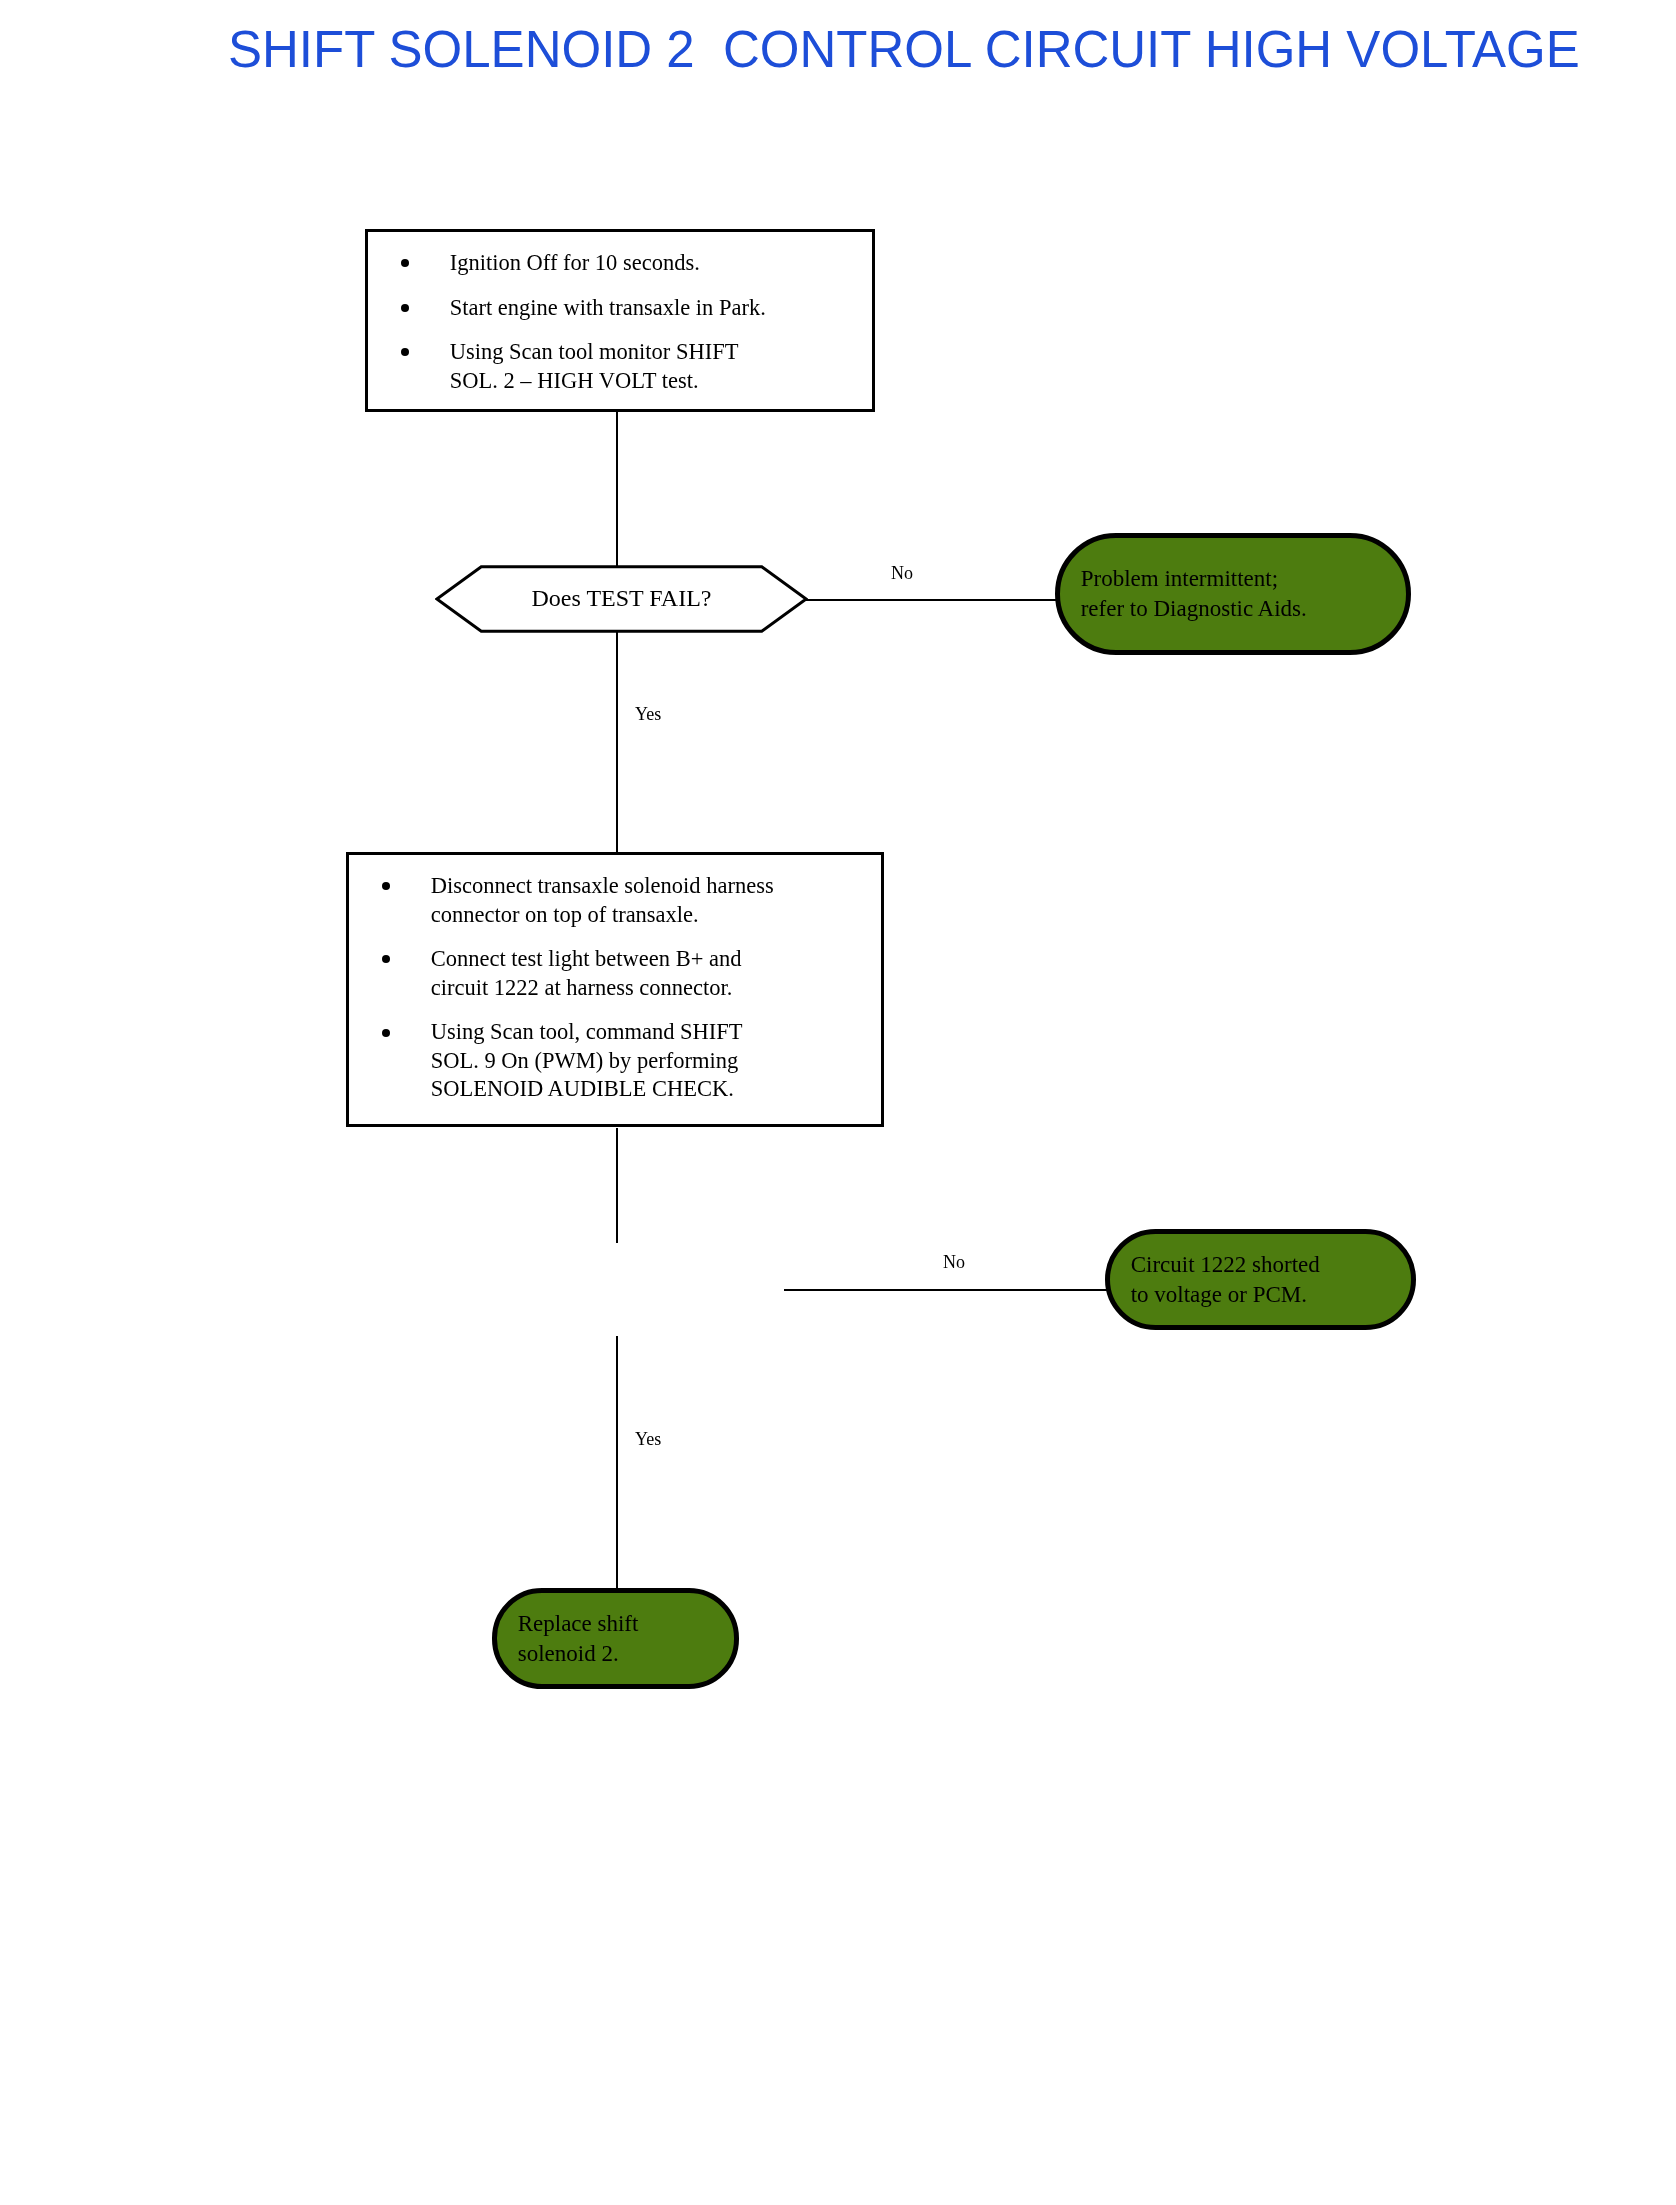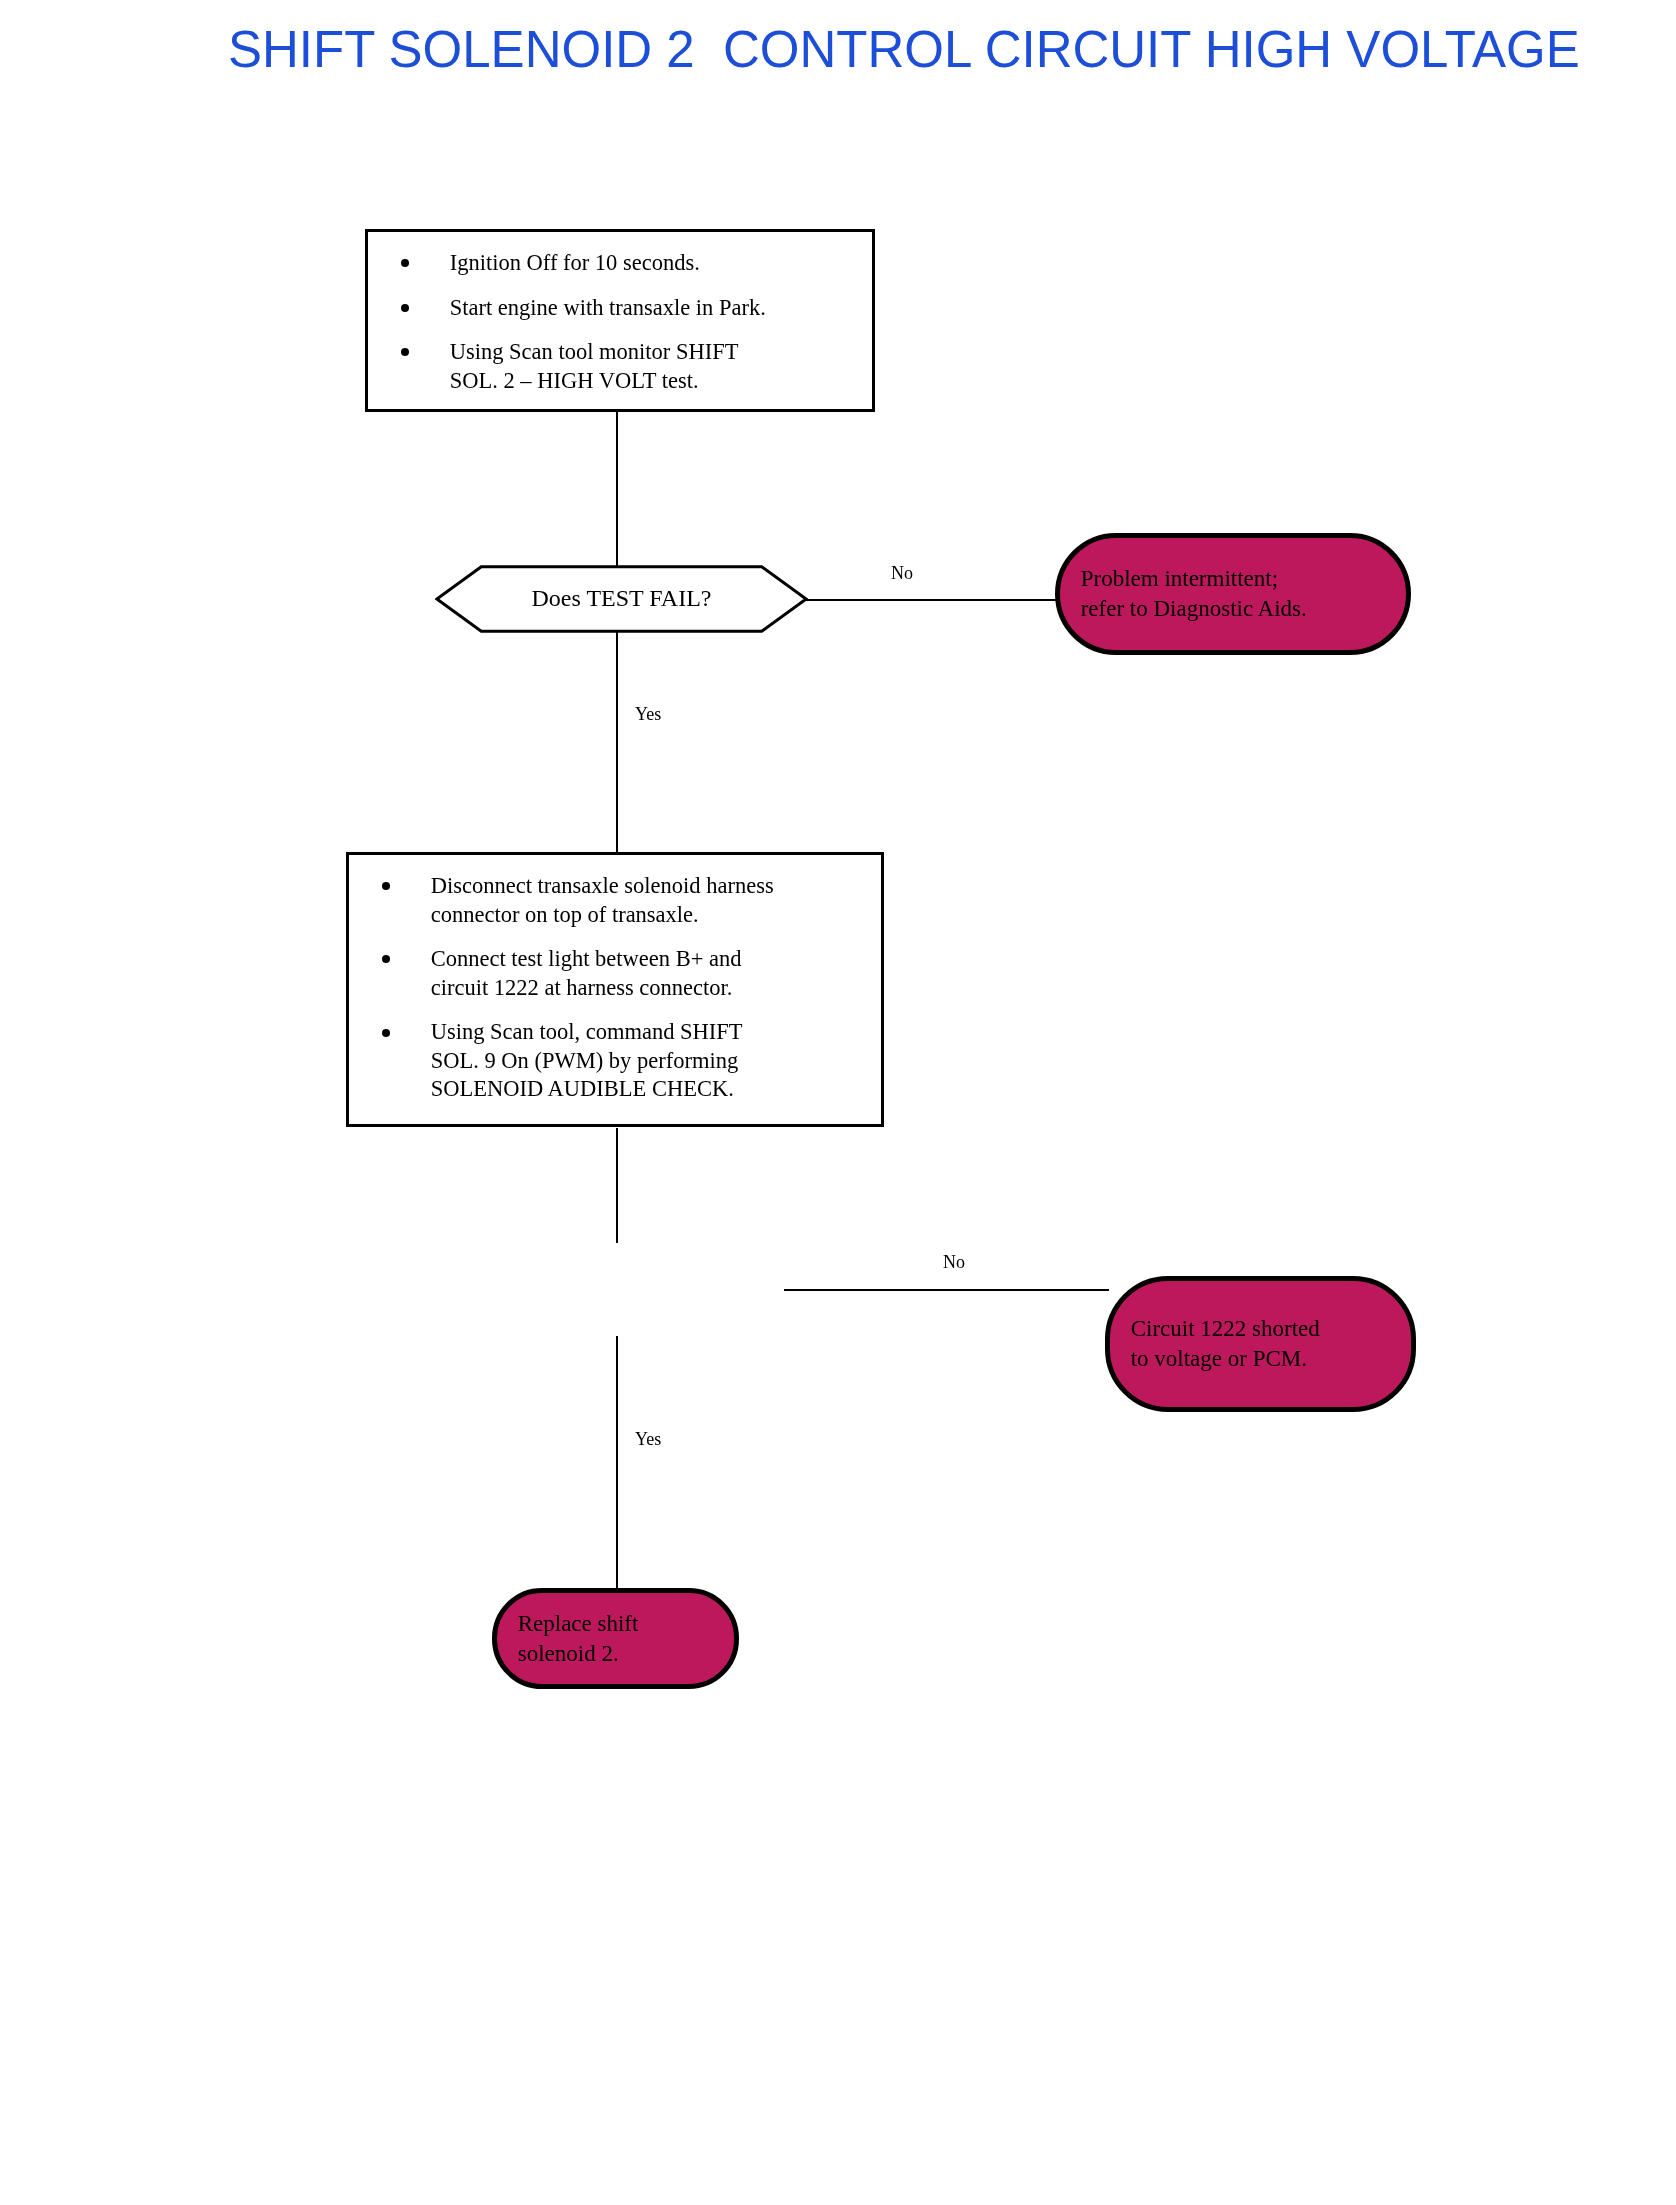--- a/index.html
+++ b/index.html
@@ -87,21 +87,21 @@
     font-size: 24px;
     line-height: 1.22;
     white-space: pre-line;
     font-family: "Liberation Serif", "DejaVu Serif", serif;
   }
 
   
   .terminator {
     position: absolute;
     border: 5.5px solid #000000;
-    background: #be185d;
+    background: #4d7c0f;
     box-sizing: border-box;
     display: flex;
     align-items: center;
     justify-content: flex-start;
   }
   .terminator-label {
     display: block;
     padding-left: 20.7px;
     padding-right: 8.5px;
     font-size: 23px;
@@ -195,21 +195,21 @@
       </div>
     </div>
   </div>
 
   <div class="conn-v" style="left:616px; top:1128px; height:115px;"></div>
 
 
   <div class="conn-h" style="left:784px; top:1289px; width:325px;"></div>
   <div class="branch-label" style="left:943px; top:1253px;">No</div>
 
-  <div class="terminator" style="left:1105px; top:1276px; width:311px; height:136px; border-radius:63px;">
+  <div class="terminator" style="left:1105px; top:1229px; width:311px; height:101px; border-radius:63px;">
     <span class="terminator-label">Circuit 1222 shorted
 to voltage or PCM.</span>
   </div>
 
   <div class="conn-v" style="left:616px; top:1336px; height:254px;"></div>
   <div class="branch-label" style="left:635px; top:1430px;">Yes</div>
 
   <div class="terminator" style="left:492px; top:1588px; width:247px; height:101px; border-radius:50px;">
     <span class="terminator-label">Replace shift
 solenoid 2.</span>

